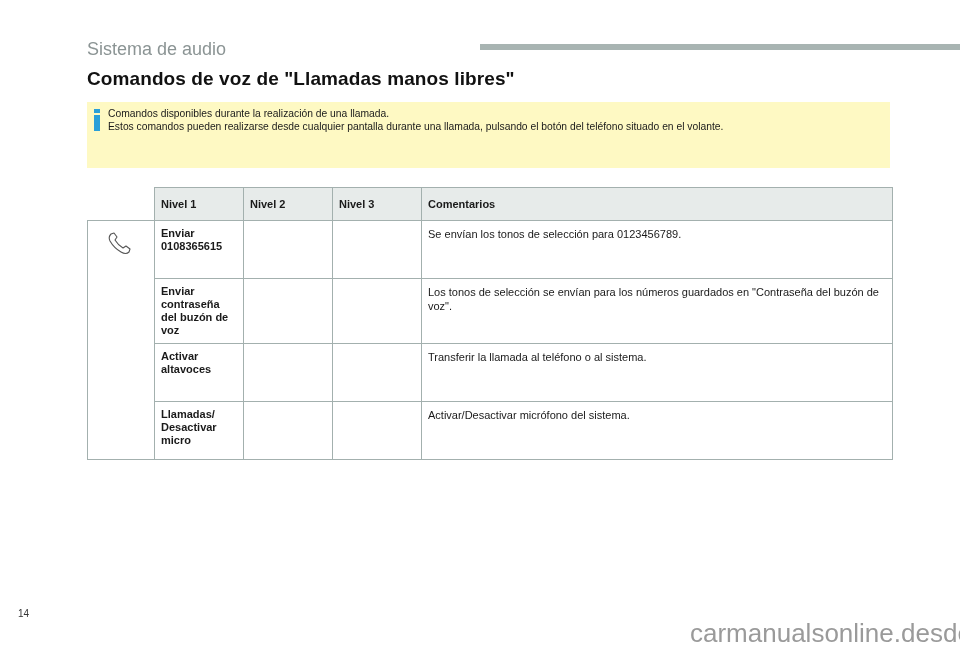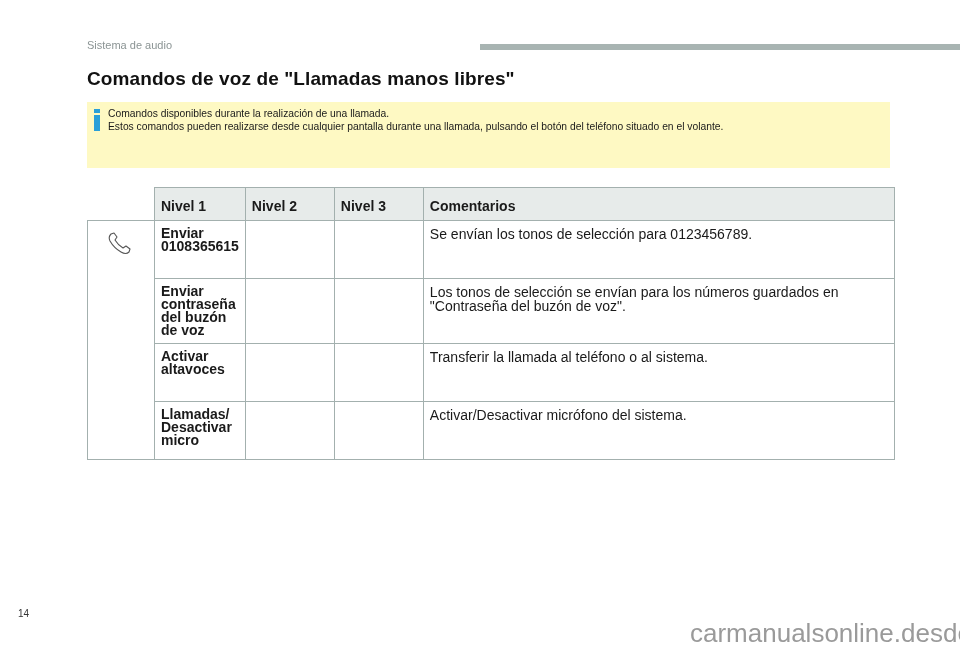--- a/index.html
+++ b/index.html
@@ -1,27 +1,27 @@
 <!DOCTYPE html>
 <html><head>
 <meta charset="utf-8">
 <style>
   html, body { margin:0; padding:0; }
   body { width:960px; height:649px; background:#ffffff; position:relative; overflow:hidden; font-family:"Liberation Sans", sans-serif; color:#1a1a1a; }
-  .section-label { position:absolute; left:87px; top:39px; font-size:11px; color:#8b9494; }
+  .section-label { position:absolute; left:87px; top:39px; font-size:18px; color:#8b9494; }
   .header-bar { position:absolute; left:480px; top:44px; width:480px; height:6px; background:#a8b4b2; }
   .page-title { position:absolute; left:87px; top:68px; font-size:19px; font-weight:bold; color:#111; letter-spacing:0.1px; }
   .info-box { position:absolute; left:87px; top:102px; width:803px; height:66px; background:#fef9c3; }
   .info-icon { position:absolute; left:7px; top:7px; width:6px; height:22px; }
   .info-icon .dot { position:absolute; left:0; top:0; width:6px; height:4px; background:#2a9fd8; }
   .info-icon .bar { position:absolute; left:0; top:6px; width:6px; height:16px; background:#2a9fd8; }
   .info-text { position:absolute; left:21px; top:6px; font-size:10.3px; line-height:12.5px; color:#1a1a1a; }
   .info-text div { white-space:nowrap; }
 
-  table.cmd { position:absolute; left:87px; top:187px; border-collapse:collapse; font-size:14px; }
+  table.cmd { position:absolute; left:87px; top:187px; border-collapse:collapse; font-size:11px; }
   table.cmd td, table.cmd th { border:1px solid #a3b0ae; vertical-align:top; text-align:left; padding:6px 6px; }
   table.cmd th { background:#e7ebea; font-weight:bold; height:18px; padding-top:10px; padding-bottom:4px; }
   table.cmd th.blank { background:#ffffff; border:none; border-bottom:1px solid #a3b0ae; }
   .c0 { width:54px; }
   .c1 { width:76px; }
   .c2 { width:76px; }
   .c3 { width:76px; }
   .c4 { width:458px; }
   td.lvl1 { font-weight:bold; line-height:13px; }
   td.comment { line-height:14px; }

